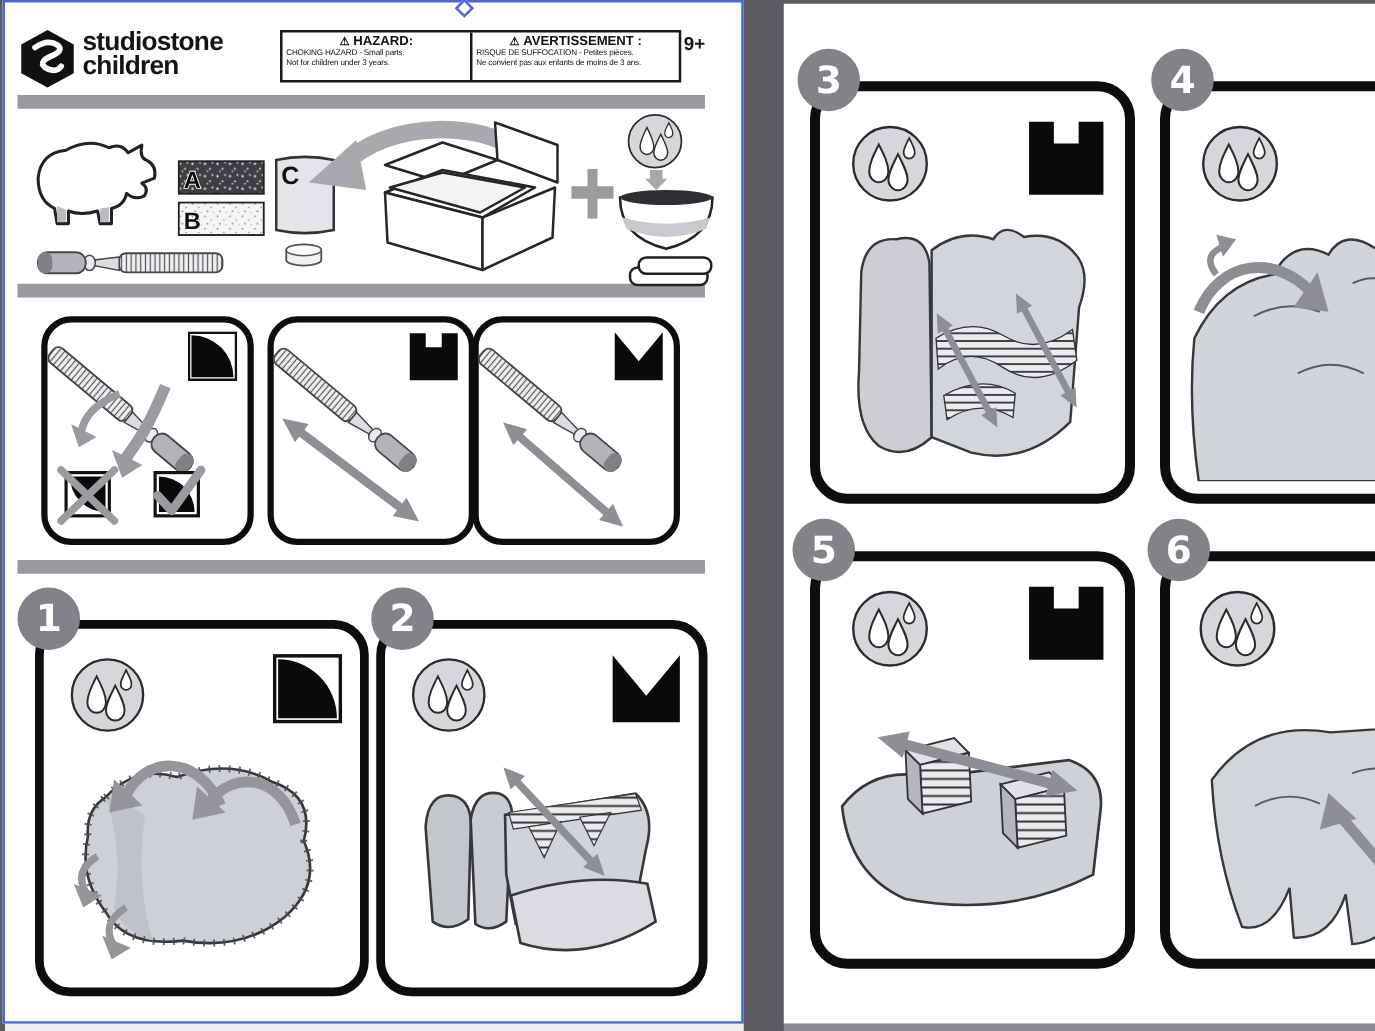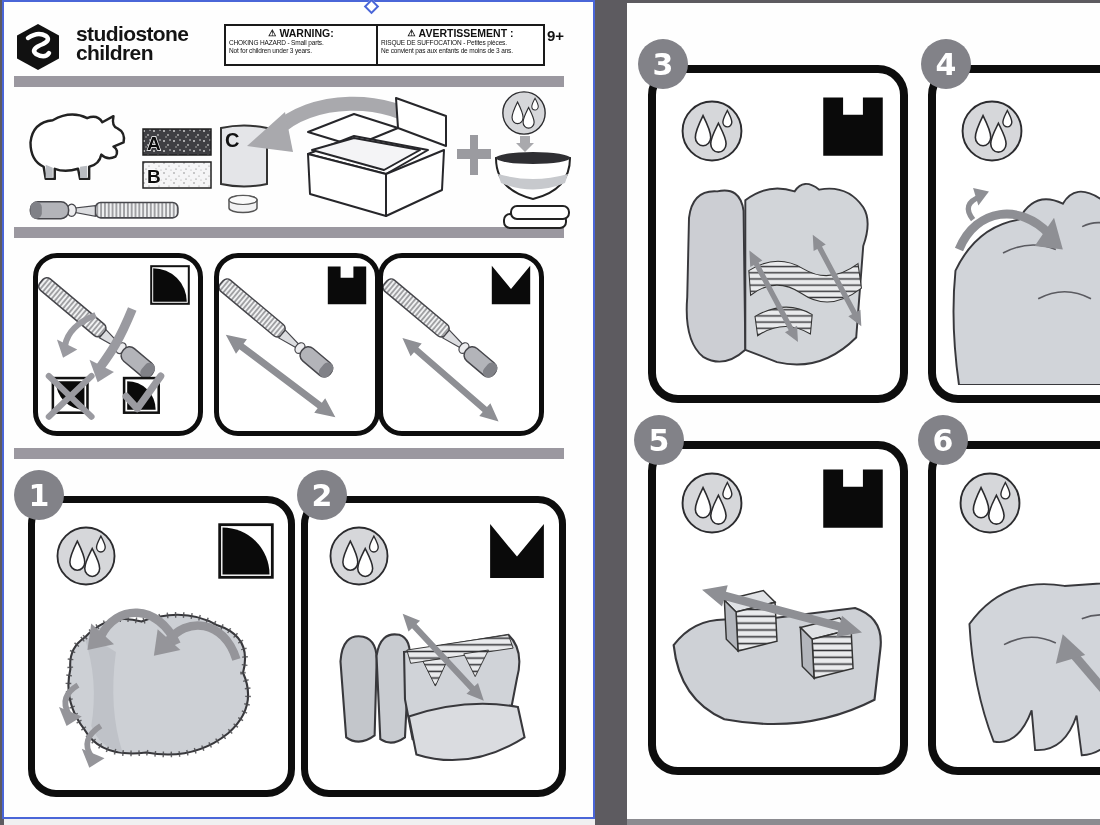--- a/index.html
+++ b/index.html
@@ -9,21 +9,21 @@
   
   .artboard-left{left:2px;top:0;width:593px;height:819px;background:#fefefe;
       border:2px solid #4a66d8;box-sizing:border-box;overflow:hidden;}
   .artboard-right{left:627px;top:3px;width:473px;height:816px;background:#fefefe;overflow:hidden;}
   .below-left{left:4px;top:819px;width:591px;height:6px;background:#f0f0f1;}
   .below-right{left:627px;top:819px;width:473px;height:6px;background:#8b8b90;}
   .sel-handle{left:366px;top:1px;width:7px;height:7px;border:2px solid #4a66d8;background:#fff;
       transform:rotate(45deg);}
   
   .logo-icon{left:11px;top:20px;}
-  .logo-text{left:72px;top:22px;font-weight:700;font-size:21px;line-height:19px;
+  .logo-text{left:62px;top:22px;font-weight:700;font-size:21px;line-height:19px;
       letter-spacing:-0.6px;color:#141414;}
   .warnbox{left:220px;top:22px;width:317px;height:38px;border:2px solid #1a1a1a;
       display:flex;background:#fff;box-sizing:content-box;}
   .warncell{padding:1px 3px 0 3px;box-sizing:border-box;}
   .warn-en{width:152px;border-right:2px solid #1a1a1a;}
   .warn-fr{flex:1;}
   .warn-head{font-size:10.5px;font-weight:700;line-height:12px;display:flex;
       justify-content:center;align-items:center;gap:3px;color:#111;white-space:nowrap;}
   .warn-tri{font-size:9px;line-height:9px;}
   .warn-line{font-size:6.5px;line-height:7.6px;letter-spacing:-0.15px;white-space:nowrap;
@@ -129,21 +129,21 @@
   </svg>
   <div class="abs logo-text">
     <span style="display:block">studiostone</span>
     <span style="display:block">children</span>
   </div>
 
   <div class="abs warnbox">
     <div class="warncell warn-en">
       <div class="warn-head">
         <span class="warn-tri">⚠</span>
-        <span>WARNING:</span>
+        <span>HAZARD:</span>
       </div>
       <div class="warn-line">CHOKING HAZARD - Small parts.</div>
       <div class="warn-line">Not for children under 3 years.</div>
     </div>
     <div class="warncell warn-fr">
       <div class="warn-head">
         <span class="warn-tri">⚠</span>
         <span>AVERTISSEMENT :</span>
       </div>
       <div class="warn-line">RISQUE DE SUFFOCATION - Petites pièces.</div>

